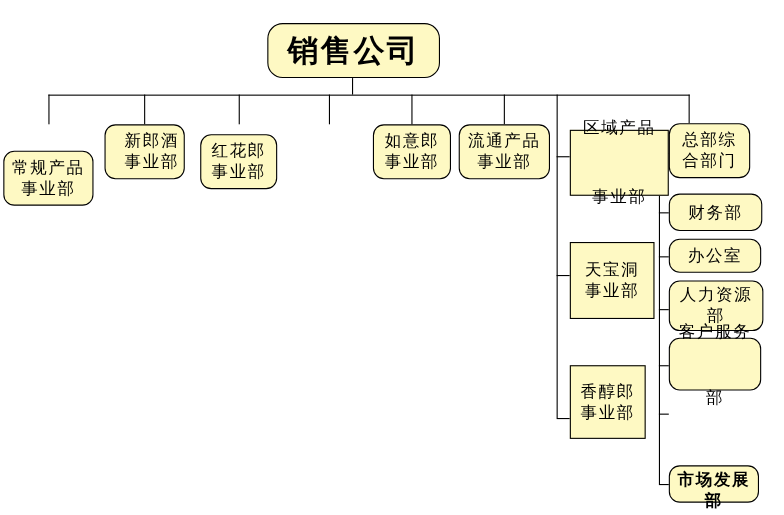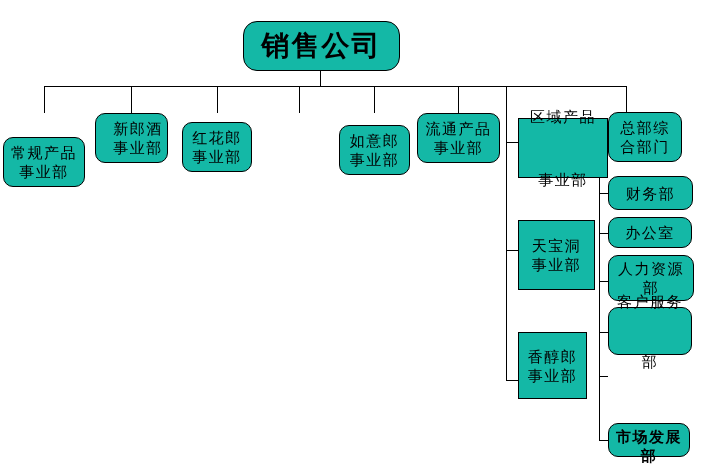--- a/index.html
+++ b/index.html
@@ -3,21 +3,21 @@
 <meta charset="utf-8">
 <style>
   html,body{margin:0;padding:0;background:#ffffff;}
   .canvas{
     position:relative;width:713px;height:468px;background:#ffffff;
     font-family:"Liberation Sans","DejaVu Sans",sans-serif;color:#000000;
     overflow:hidden;
   }
   .box{
     position:absolute;box-sizing:border-box;border:1.3px solid #000000;
-    border-radius:10px;background:#14b8a6;
+    border-radius:10px;background:#fef9c3;
     display:flex;flex-direction:column;align-items:center;justify-content:center;
     font-size:15px;line-height:19px;letter-spacing:1.5px;text-align:center;
     overflow:visible;z-index:2;
   }
   .box .ln{white-space:nowrap;}
   .sq{border-radius:0;}
   .title-box{
     border-radius:14px;border-width:1.8px;
     font-size:28px;font-weight:bold;letter-spacing:2px;line-height:34px;
   }
@@ -61,21 +61,21 @@
     <div class="ln">事业部</div>
   </div>
   <div class="box" style="left:95px;top:113px;width:73px;height:50px;padding-left:13px;">
     <div class="ln">新郎酒</div>
     <div class="ln">事业部</div>
   </div>
   <div class="box" style="left:182px;top:122px;width:70px;height:50px;">
     <div class="ln">红花郎</div>
     <div class="ln">事业部</div>
   </div>
-  <div class="box" style="left:339px;top:113px;width:71px;height:50px;margin-top:12px;">
+  <div class="box" style="left:339px;top:113px;width:71px;height:50px;">
     <div class="ln">如意郎</div>
     <div class="ln">事业部</div>
   </div>
   <div class="box" style="left:417px;top:113px;width:83px;height:50px;">
     <div class="ln">流通产品</div>
     <div class="ln">事业部</div>
   </div>
 
   <div class="box sq" style="left:518px;top:118px;width:90px;height:60px;gap:44px;">
     <div class="ln">区域产品</div>

